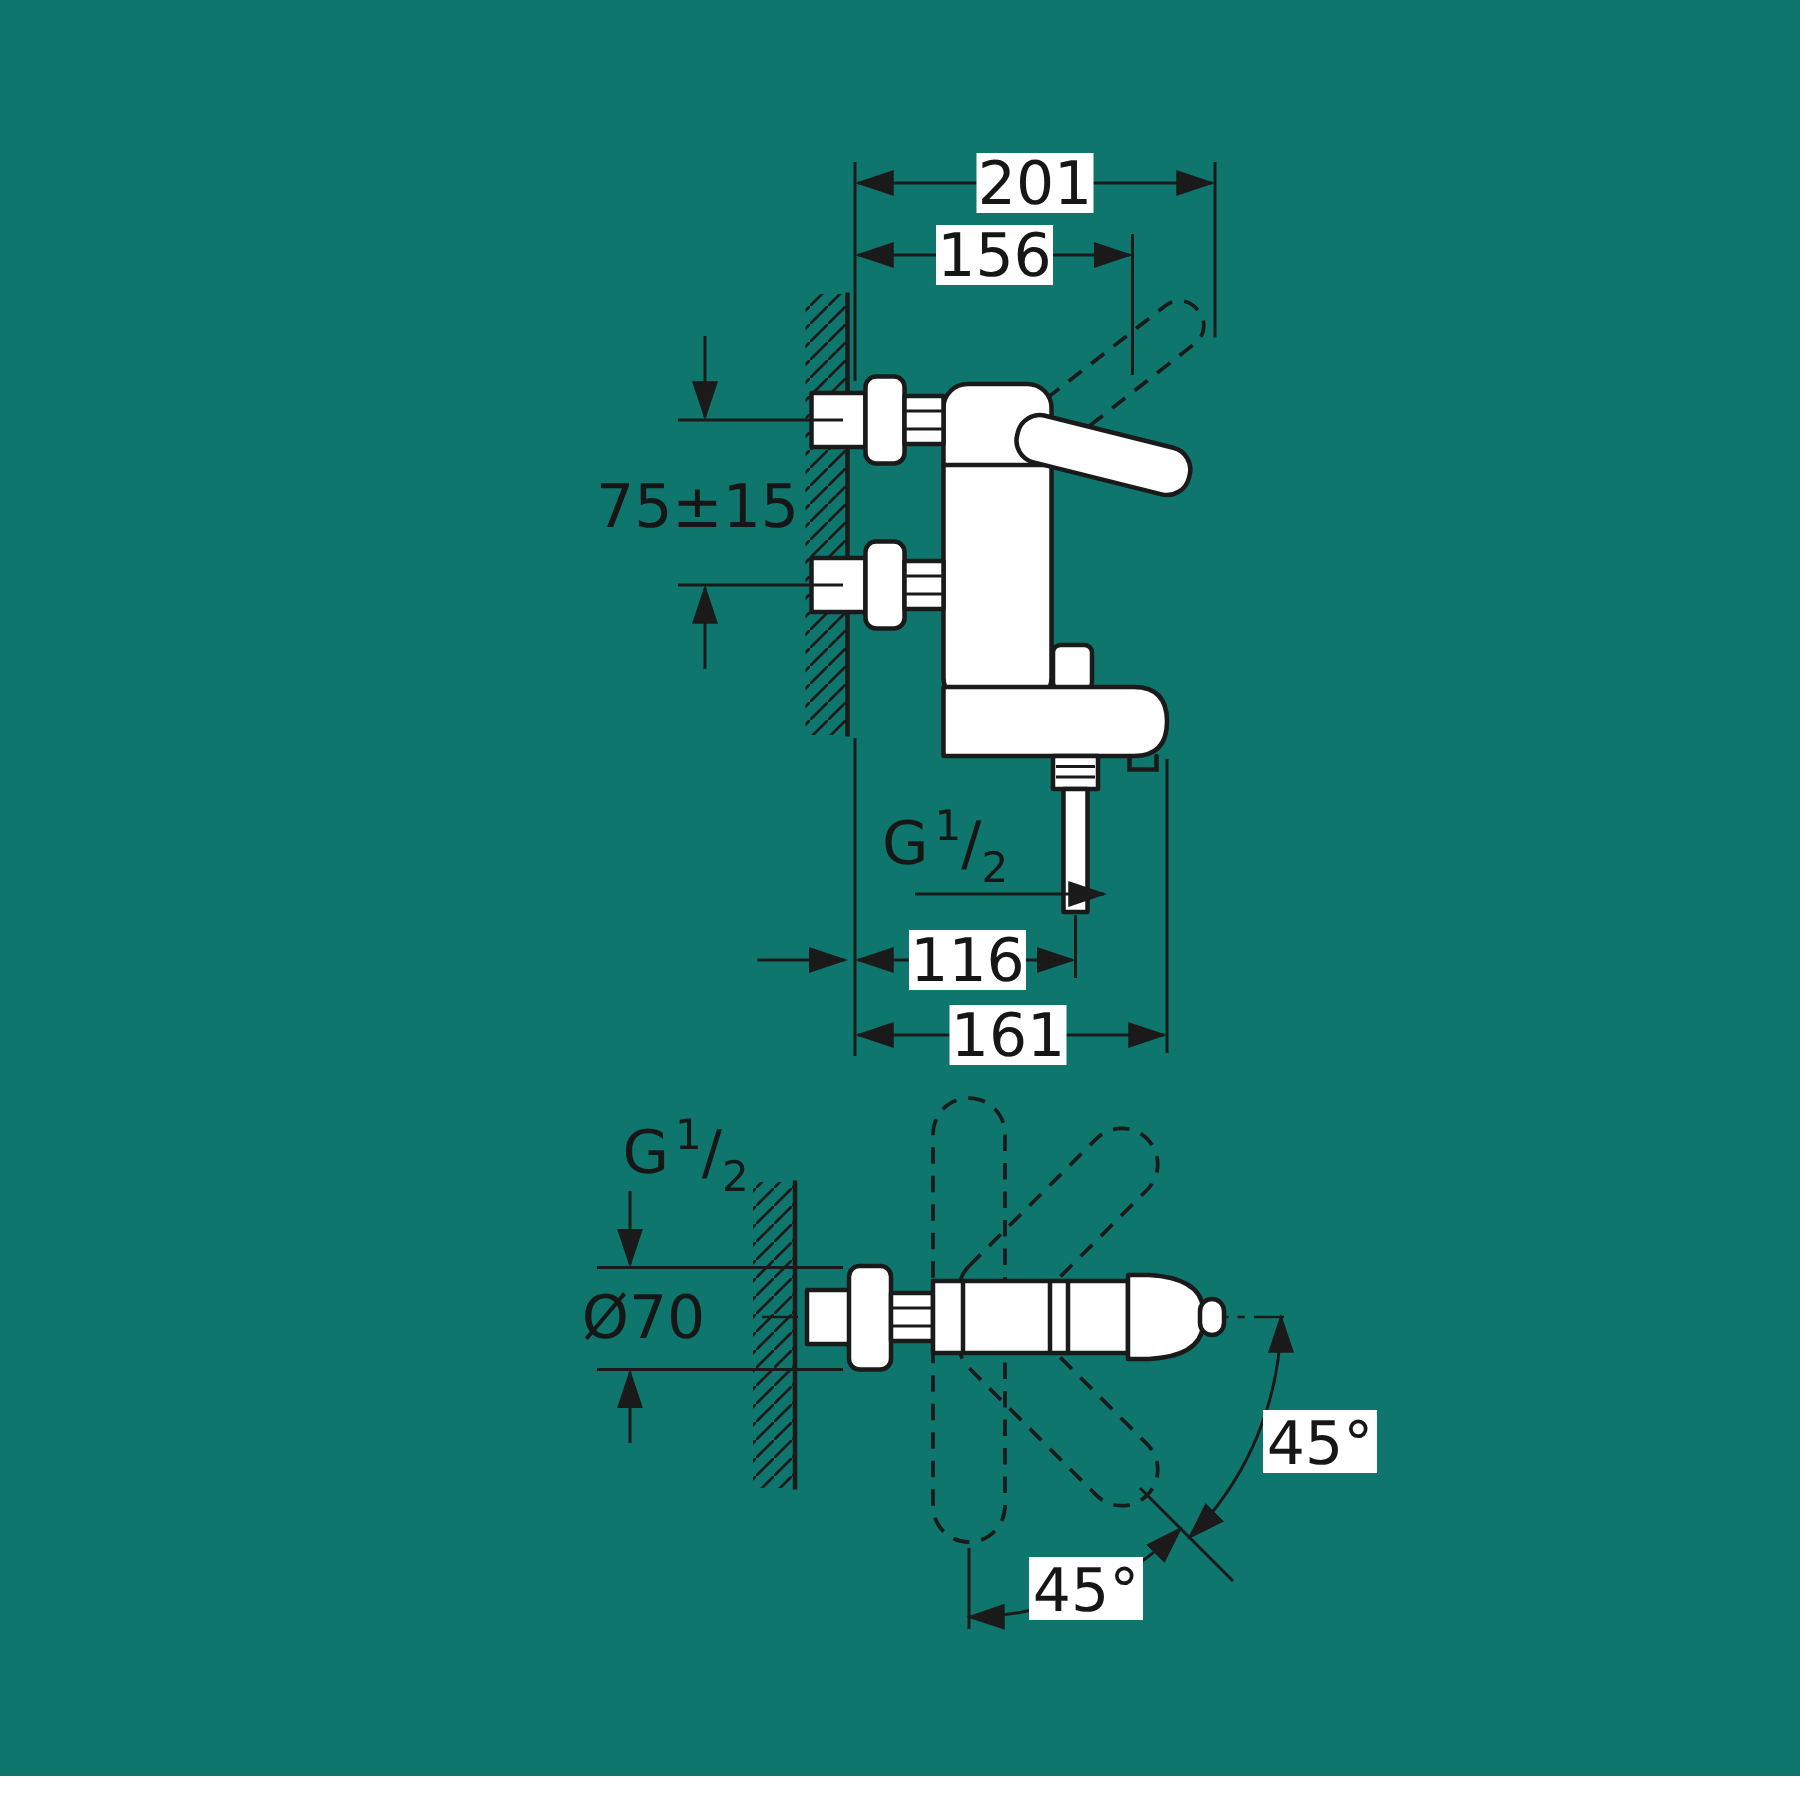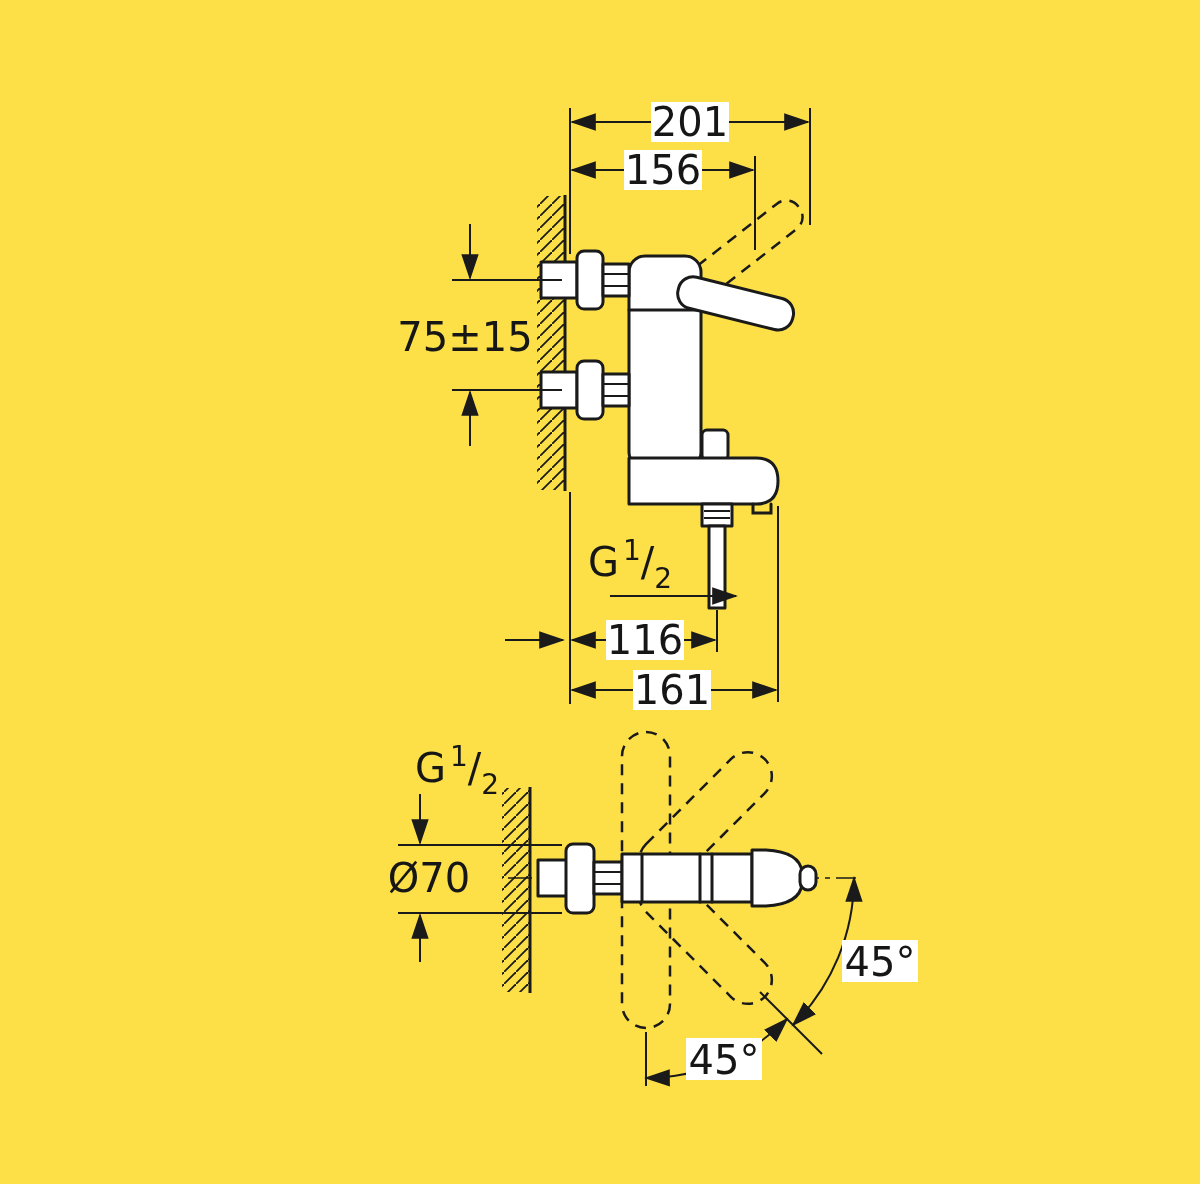--- a/index.html
+++ b/index.html
@@ -1,16 +1,16 @@
 <!DOCTYPE html>
 <html><head>
 <meta charset="utf-8">
 <style>
   html,body{margin:0;padding:0;background:#ffffff;}
-  .stage{position:relative;width:1200px;height:1184px;background:#fde047;overflow:hidden;}
+  .stage{position:relative;width:1200px;height:1184px;background:#0f766e;overflow:hidden;}
   svg{display:block;}
   .part{fill:#ffffff;stroke:#1a1a1a;stroke-width:3;stroke-linejoin:round;}
   .partline{fill:none;stroke:#1a1a1a;stroke-width:3;stroke-linecap:round;}
   .dim{fill:none;stroke:#1a1a1a;stroke-width:2;}
   .ghost{fill:none;stroke:#1a1a1a;stroke-width:2.5;stroke-dasharray:11 8;stroke-linejoin:round;}
   .center{fill:none;stroke:#1a1a1a;stroke-width:1.6;stroke-dasharray:24 6 5 6;}
   .halo{fill:#ffffff;stroke:none;}
   .wallline{fill:none;stroke:#1a1a1a;stroke-width:3;}
   text{font-family:"DejaVu Sans","Liberation Sans",sans-serif;font-size:40px;fill:#161616;}
   .frac{font-size:28px;}

